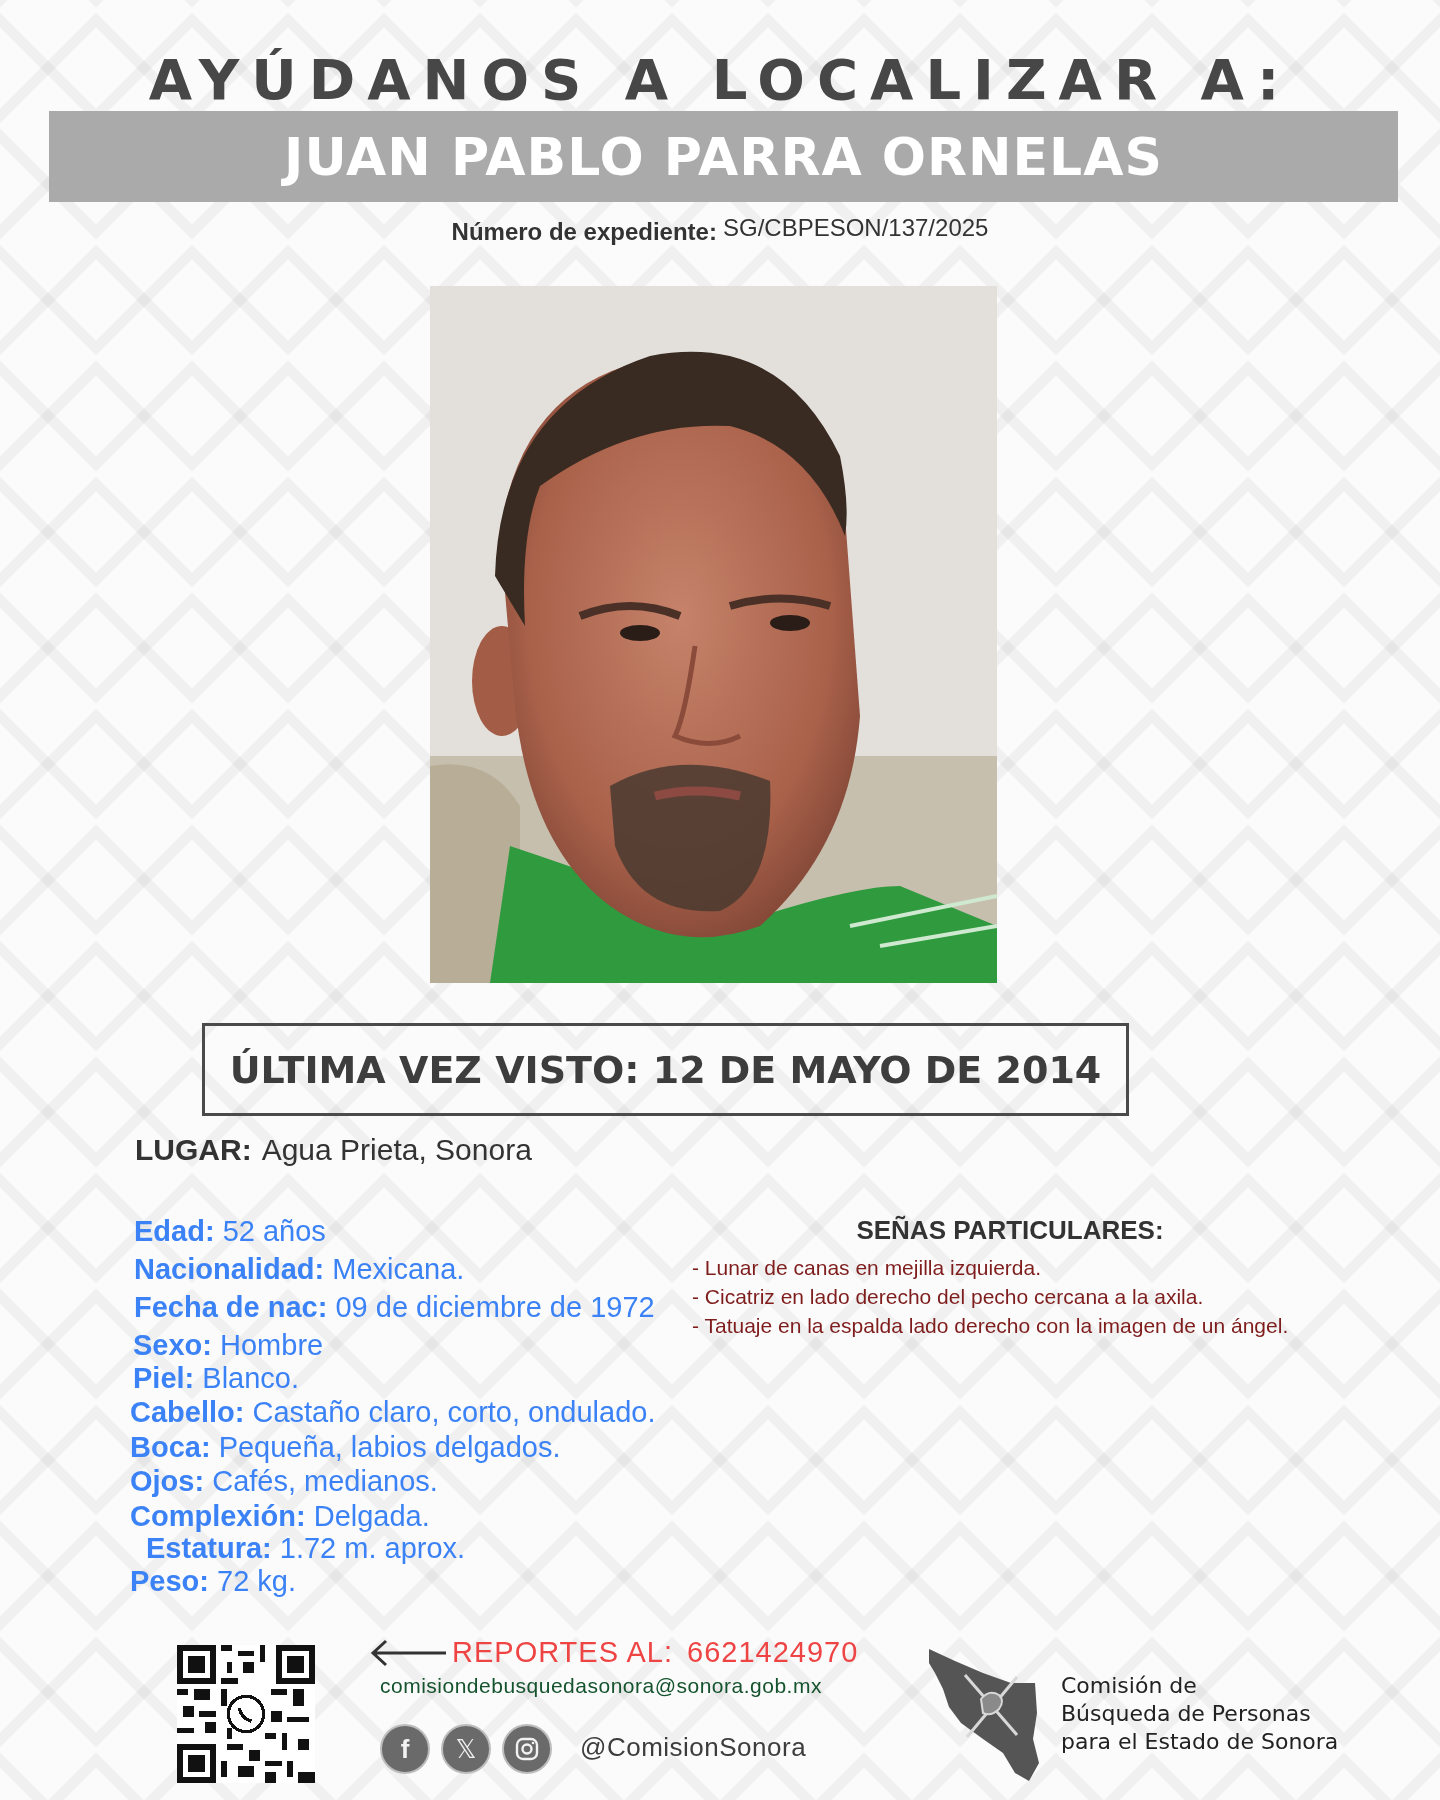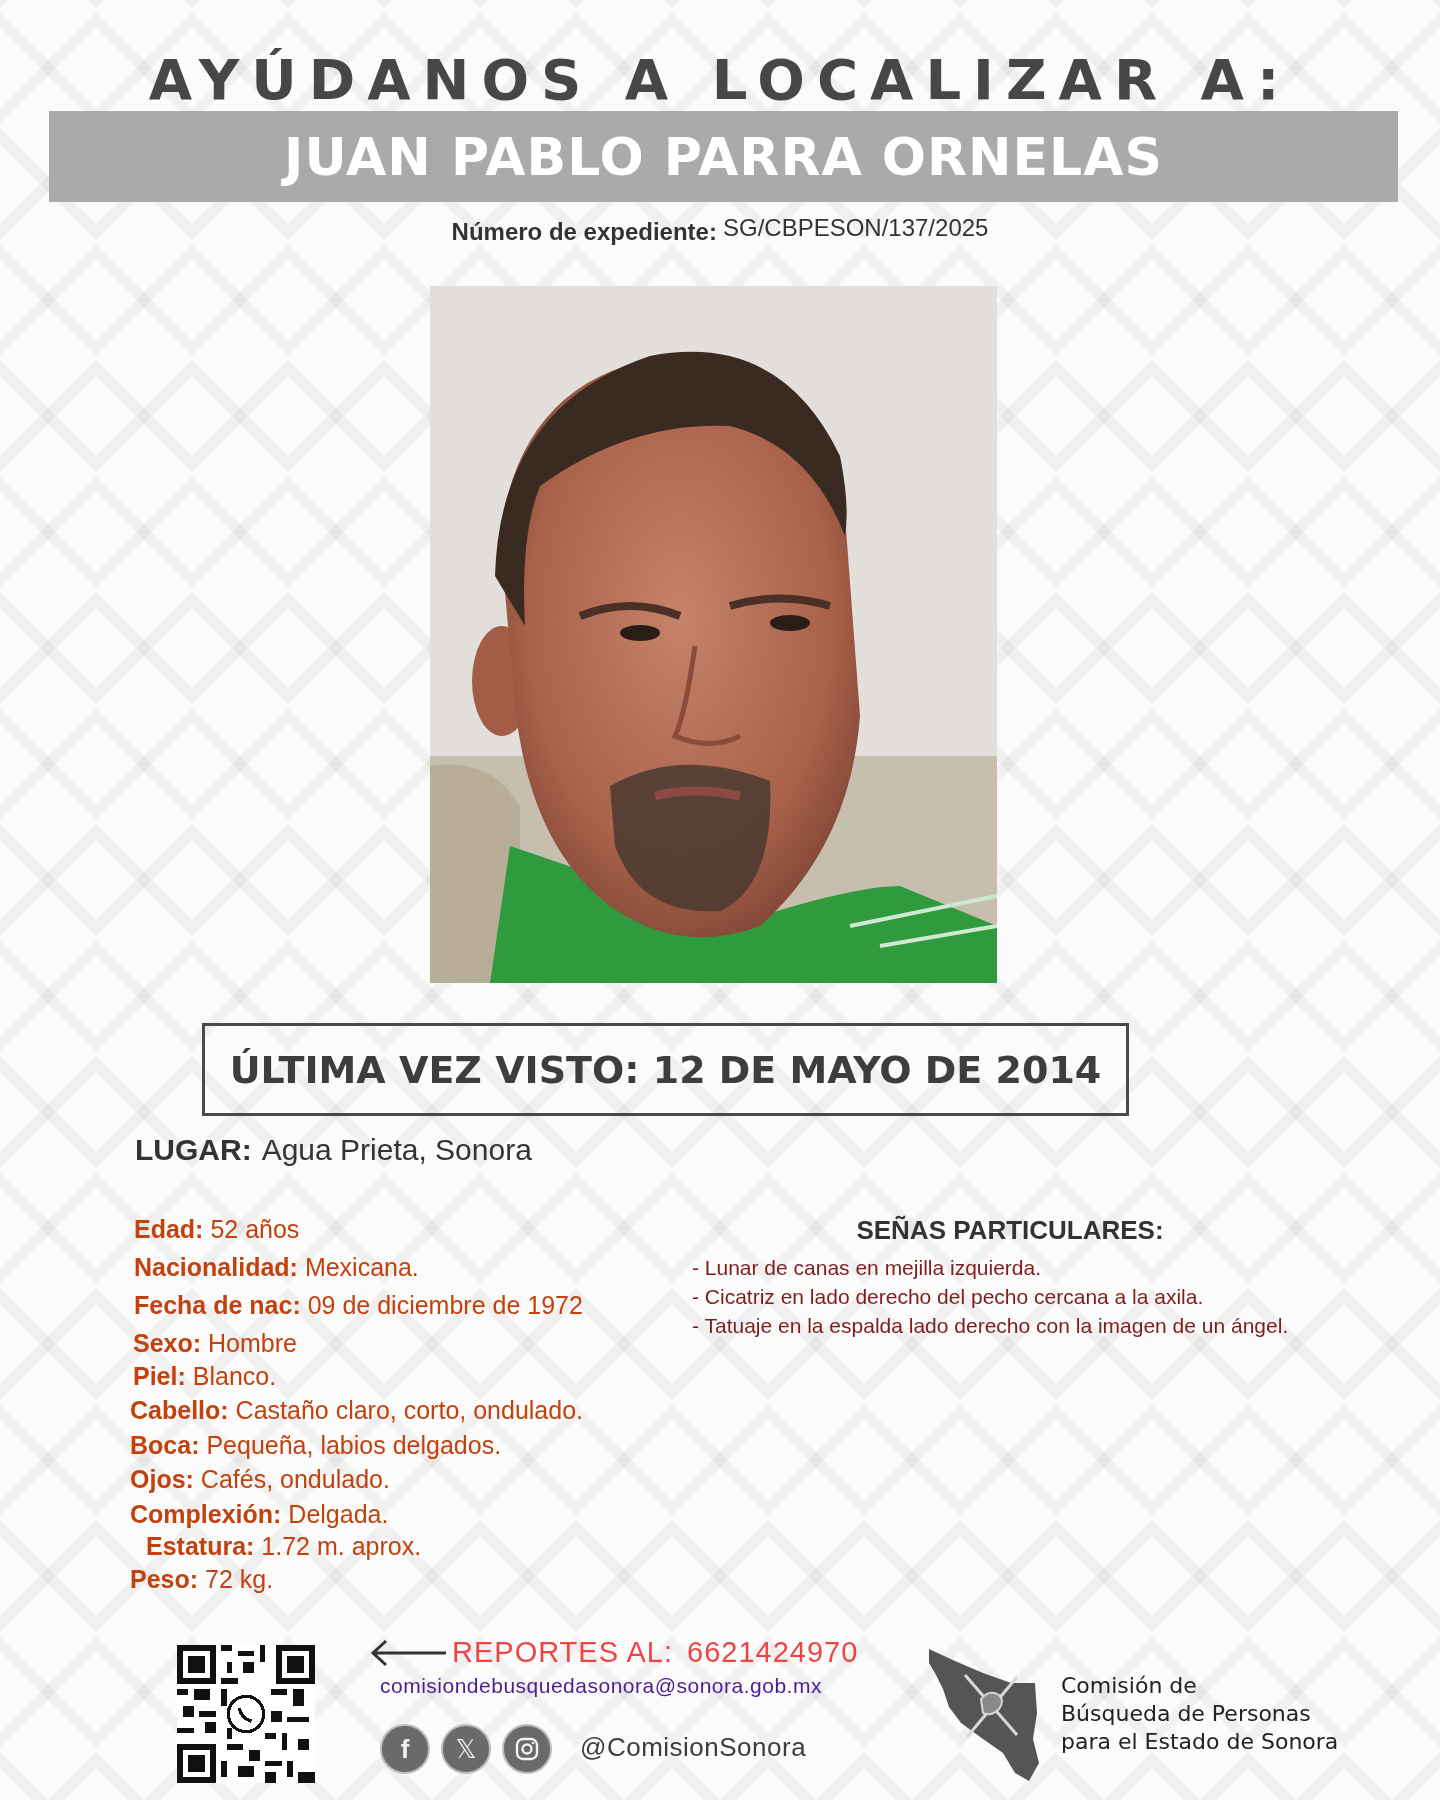--- a/index.html
+++ b/index.html
@@ -73,21 +73,21 @@
 
   .place {
     left: 135px; top: 1133px;
     font-size: 30px; color: #333;
   }
   .place .lbl { font-weight: 700; margin-right: 10px; }
 
   .attr-list { left: 130px; top: 1215px; }
   .attr {
     position: absolute; white-space: nowrap;
-    font-size: 25px; color: #c2410c;
+    font-size: 29px; color: #3b82f6;
   }
   .attr .lbl { font-weight: 700; }
 
   .marks-title {
     left: 680px; width: 660px; top: 1215px;
     text-align: center;
     font-weight: 700; font-size: 26px; color: #333;
   }
   .marks { left: 692px; top: 1256px; }
   .mark { position: absolute; white-space: nowrap; font-size: 21px; color: #7f1d1d; }
@@ -96,21 +96,21 @@
 
   .reports { left: 370px; top: 1636px; white-space: nowrap; }
   .reports .arrow { display: inline-block; vertical-align: middle; }
   .reports .txt {
     font-size: 29px; color: #ef4444; letter-spacing: 1px;
     vertical-align: middle; margin-left: 4px;
   }
   .reports .phone { margin-left: 14px; }
   .email {
     left: 380px; top: 1674px;
-    font-size: 21px; color: #4c1d95; letter-spacing: 0.5px;
+    font-size: 21px; color: #14532d; letter-spacing: 0.5px;
   }
   .socials { left: 380px; top: 1724px; display: flex; gap: 11px; align-items: center; }
   .social {
     width: 50px; height: 50px; border-radius: 50%;
     background: #6a6a6a; border: 2px solid #bdbdbd;
     display: flex; align-items: center; justify-content: center;
     color: #f2f2f2; font-weight: 700; font-size: 26px;
   }
   .handle {
     left: 580px; top: 1732px;
@@ -175,21 +175,21 @@
 </div>
 
 <div class="abs attr-list">
   <div class="attr" style="left:4px;top:0px"><span class="lbl">Edad:</span> <span>52 años</span></div>
   <div class="attr" style="left:4px;top:38px"><span class="lbl">Nacionalidad:</span> <span>Mexicana.</span></div>
   <div class="attr" style="left:4px;top:76px"><span class="lbl">Fecha de nac:</span> <span>09 de diciembre de 1972</span></div>
   <div class="attr" style="left:3px;top:114px"><span class="lbl">Sexo:</span> <span>Hombre</span></div>
   <div class="attr" style="left:3px;top:147px"><span class="lbl">Piel:</span> <span>Blanco.</span></div>
   <div class="attr" style="left:0px;top:181px"><span class="lbl">Cabello:</span> <span>Castaño claro, corto, ondulado.</span></div>
   <div class="attr" style="left:0px;top:216px"><span class="lbl">Boca:</span> <span>Pequeña, labios delgados.</span></div>
-  <div class="attr" style="left:0px;top:250px"><span class="lbl">Ojos:</span> <span>Cafés, ondulado.</span></div>
+  <div class="attr" style="left:0px;top:250px"><span class="lbl">Ojos:</span> <span>Cafés, medianos.</span></div>
   <div class="attr" style="left:0px;top:285px"><span class="lbl">Complexión:</span> <span>Delgada.</span></div>
   <div class="attr" style="left:16px;top:317px"><span class="lbl">Estatura:</span> <span>1.72 m. aprox.</span></div>
   <div class="attr" style="left:0px;top:350px"><span class="lbl">Peso:</span> <span>72 kg.</span></div>
 </div>
 
 <div class="abs marks-title">SEÑAS PARTICULARES:</div>
 <div class="abs marks">
   <div class="mark" style="top:0px">- Lunar de canas en mejilla izquierda.</div>
   <div class="mark" style="top:29px">- Cicatriz en lado derecho del pecho cercana a la axila.</div>
   <div class="mark" style="top:58px">- Tatuaje en la espalda lado derecho con la imagen de un ángel.</div>

